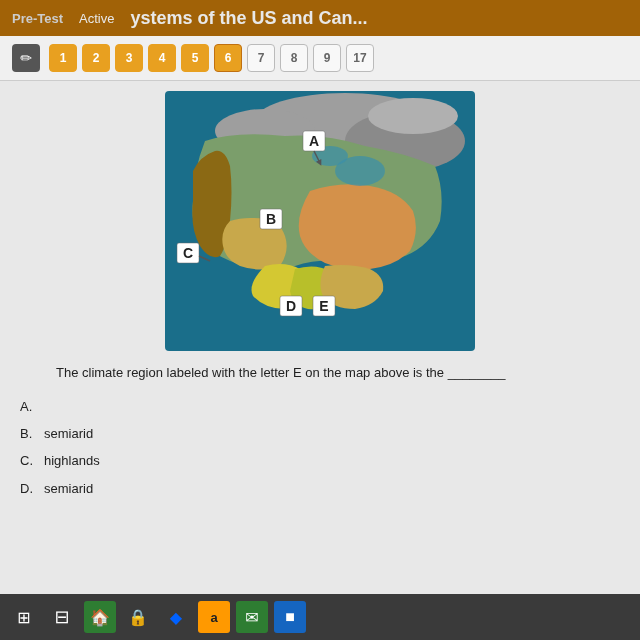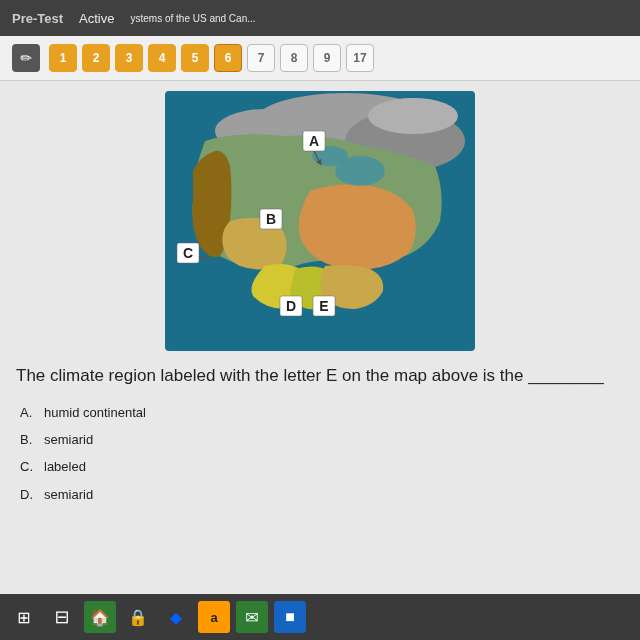--- a/index.html
+++ b/index.html
@@ -16,43 +16,43 @@
       width: 640px;
       height: 640px;
       background: #2a2a3e;
       position: relative;
       display: flex;
       flex-direction: column;
     }
 
     
     .top-bar {
-      background: #404040;
+      background: #a16207;
       padding: 6px 12px;
       display: flex;
       align-items: center;
       gap: 16px;
       min-height: 36px;
     }
 
     .pre-test-label {
       color: #ccc;
       font-size: 13px;
       font-weight: bold;
     }
 
     .active-label {
       color: #e8e8e8;
       font-size: 13px;
     }
 
     .title-text {
       color: #e8e8e8;
-      font-size: 10px;
-      font-weight: normal;
+      font-size: 18px;
+      font-weight: bold;
       flex: 1;
       overflow: hidden;
       white-space: nowrap;
     }
 
     
     .question-nav {
       background: #f0f0f0;
       padding: 8px 12px;
       display: flex;
@@ -129,24 +129,25 @@
     }
 
     
     .map-svg {
       width: 100%;
       height: 100%;
     }
 
     
     .question-text {
-      font-size: 17px;
+      font-size: 13px;
       color: #222;
       margin-bottom: 10px;
       line-height: 1.5;
+      margin-left: 40px;
     }
 
     
     .answer-choices {
       font-size: 13px;
       color: #222;
       line-height: 1.8;
       padding-left: 4px;
     }
 
@@ -277,29 +278,28 @@
           </marker>
         </defs>
       </svg>
     </div>
 
     <p class="question-text">The climate region labeled with the letter E on the map above is the ________</p>
 
     <div class="answer-choices">
       <div class="answer-choice">
         <span class="choice-letter">A.</span>
-        <span>humid continental</span>
       </div>
       <div class="answer-choice">
         <span class="choice-letter">B.</span>
         <span>semiarid</span>
       </div>
       <div class="answer-choice">
         <span class="choice-letter">C.</span>
-        <span>labeled</span>
+        <span>highlands</span>
       </div>
       <div class="answer-choice">
         <span class="choice-letter">D.</span>
         <span>semiarid</span>
       </div>
     </div>
 
   </div>
 
   <div class="taskbar">

